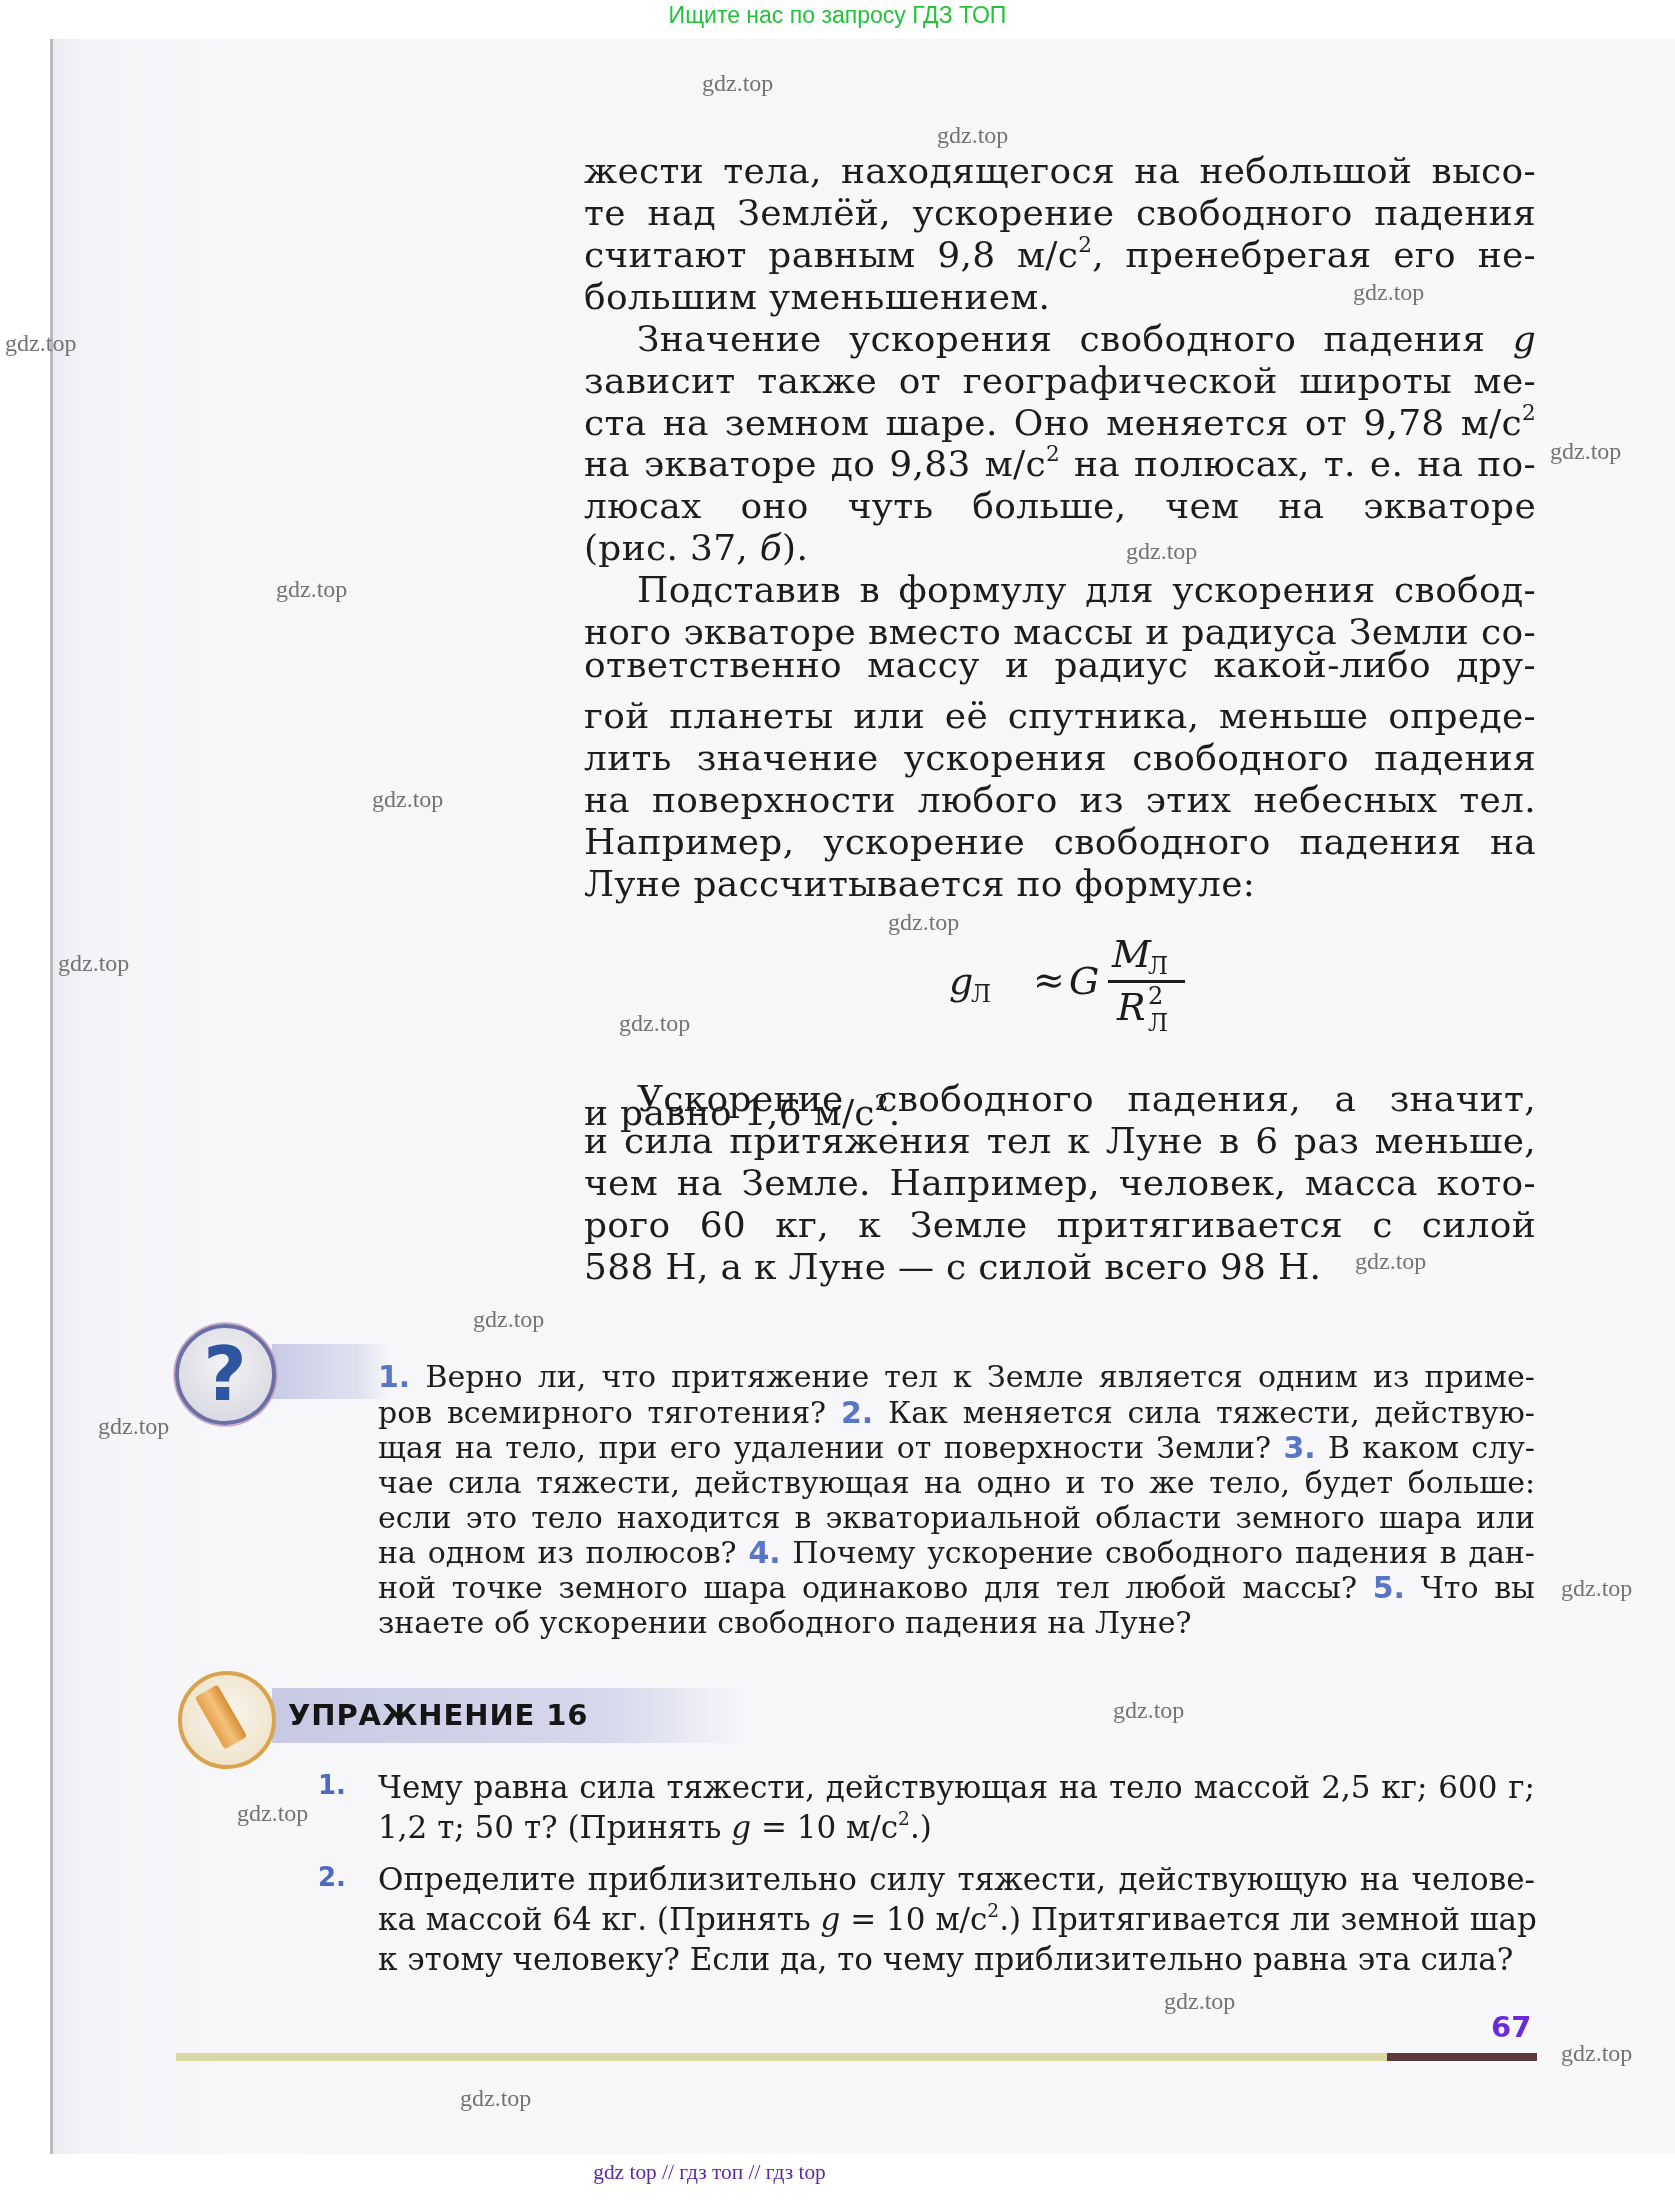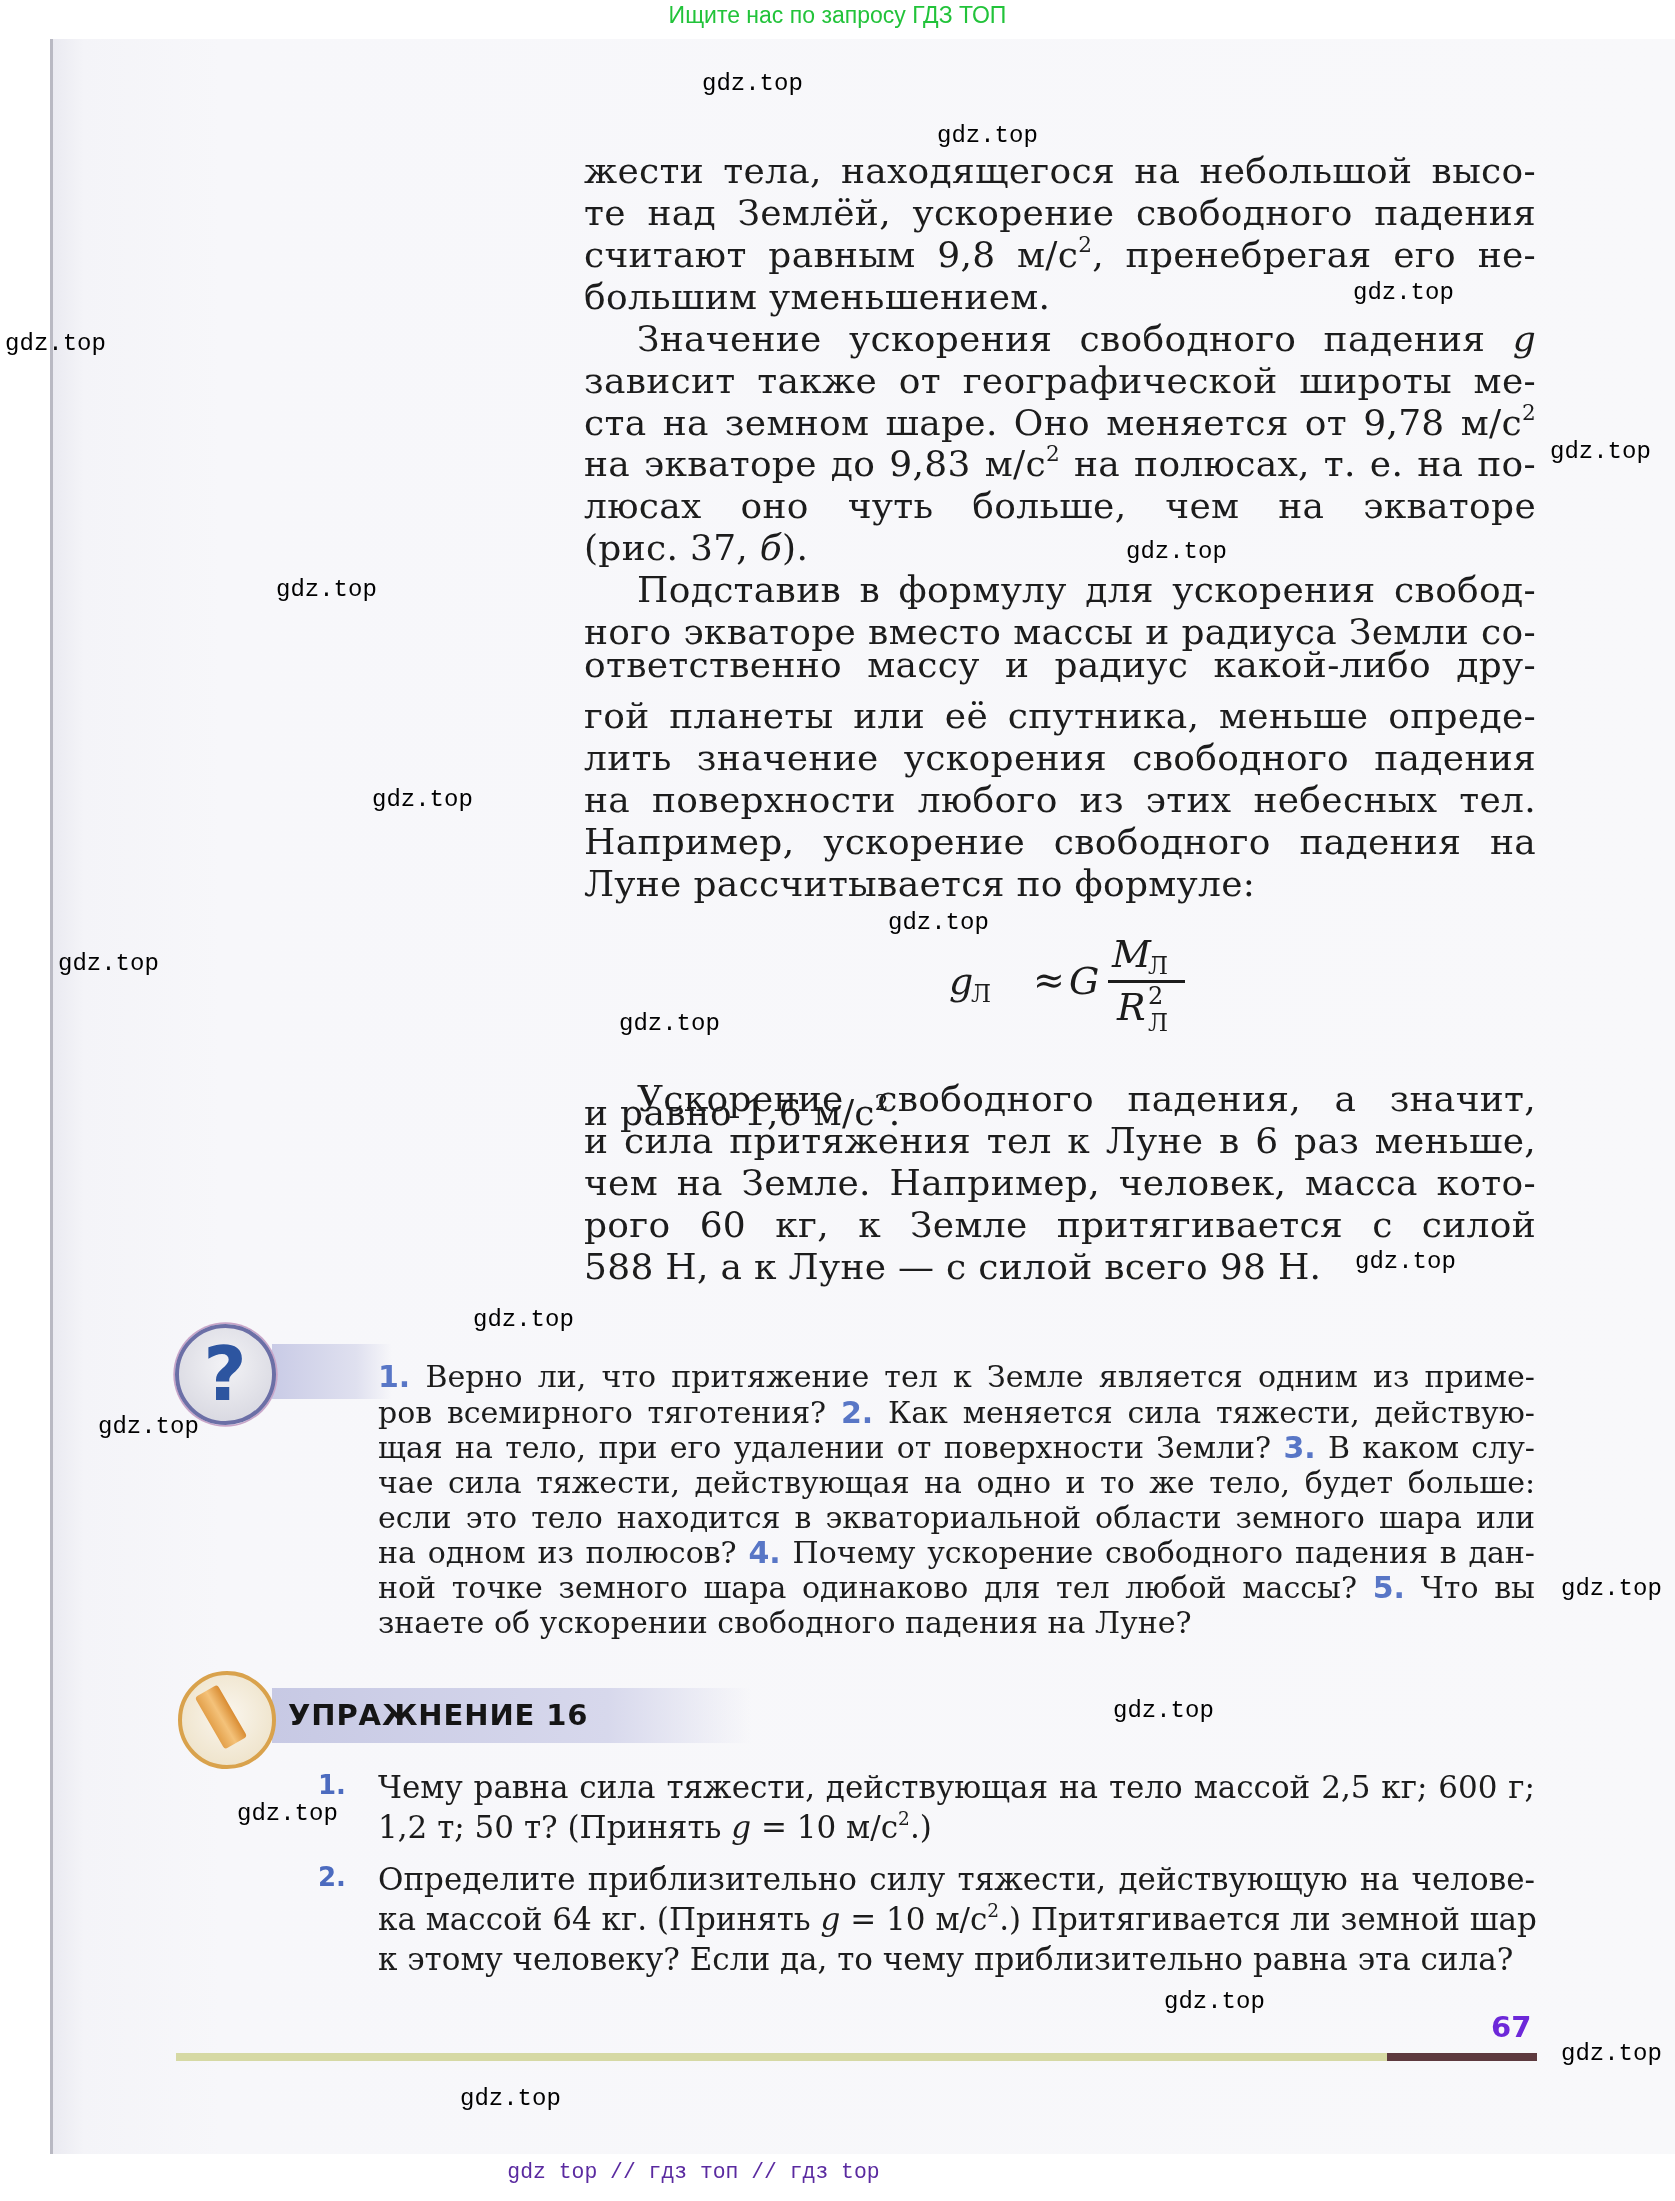--- a/index.html
+++ b/index.html
@@ -3,23 +3,23 @@
 <meta charset="utf-8">
 <style>
   html, body { margin:0; padding:0; }
   body { width:1675px; height:2202px; position:relative; background:#ffffff; overflow:hidden;
          font-family:"DejaVu Serif", "Liberation Serif", serif; color:#1c1c1c; }
   .page-bg { position:absolute; left:50px; top:39px; width:1626px; height:2115px;
              background:linear-gradient(90deg,#e9e9f0 0px,#f4f4f8 34px,#f7f7fa 171px,#f8f8fa 100%); }
   .page-edge { position:absolute; left:50px; top:39px; width:3.4px; height:2115px; background:#b9b9c3; }
   .banner { position:absolute; left:0; top:1.7px; width:1675px; text-align:center;
             font-family:"Liberation Sans", sans-serif; font-size:23px; color:#22c33a; }
-  .bottom-banner { position:absolute; left:0; top:2160px; width:1387px; text-align:center;
-            font-family:Liberation Mono, monospace; font-size:21.4px; color:#5a2aa0; }
-  .wm { position:absolute; font-family:Liberation Mono, monospace; font-size:24px; color:#000000; }
+  .bottom-banner { position:absolute; left:16px; top:2160px; width:1387px; text-align:center;
+            font-family:Liberation Serif, serif; font-size:21.4px; color:#5a2aa0; }
+  .wm { position:absolute; font-family:Liberation Serif, serif; font-size:24px; color:#737373; }
 
   .col { position:absolute; left:584px; width:952px; }
   .line { position:absolute; left:0; width:952px; height:42px; font-size:36px; line-height:42px;
           white-space:nowrap; text-align:justify; text-align-last:justify; letter-spacing:0.3px; }
   .line.last { text-align-last:left; }
   .line.indent { padding-left:53px; box-sizing:border-box; }
   sup { font-size:0.6em; vertical-align:0.7em; line-height:0; }
 
   .formula { position:absolute; left:949px; top:937px; height:94px; font-size:38px; font-style:italic; }
   .formula .g { position:absolute; left:0; top:22px; }

